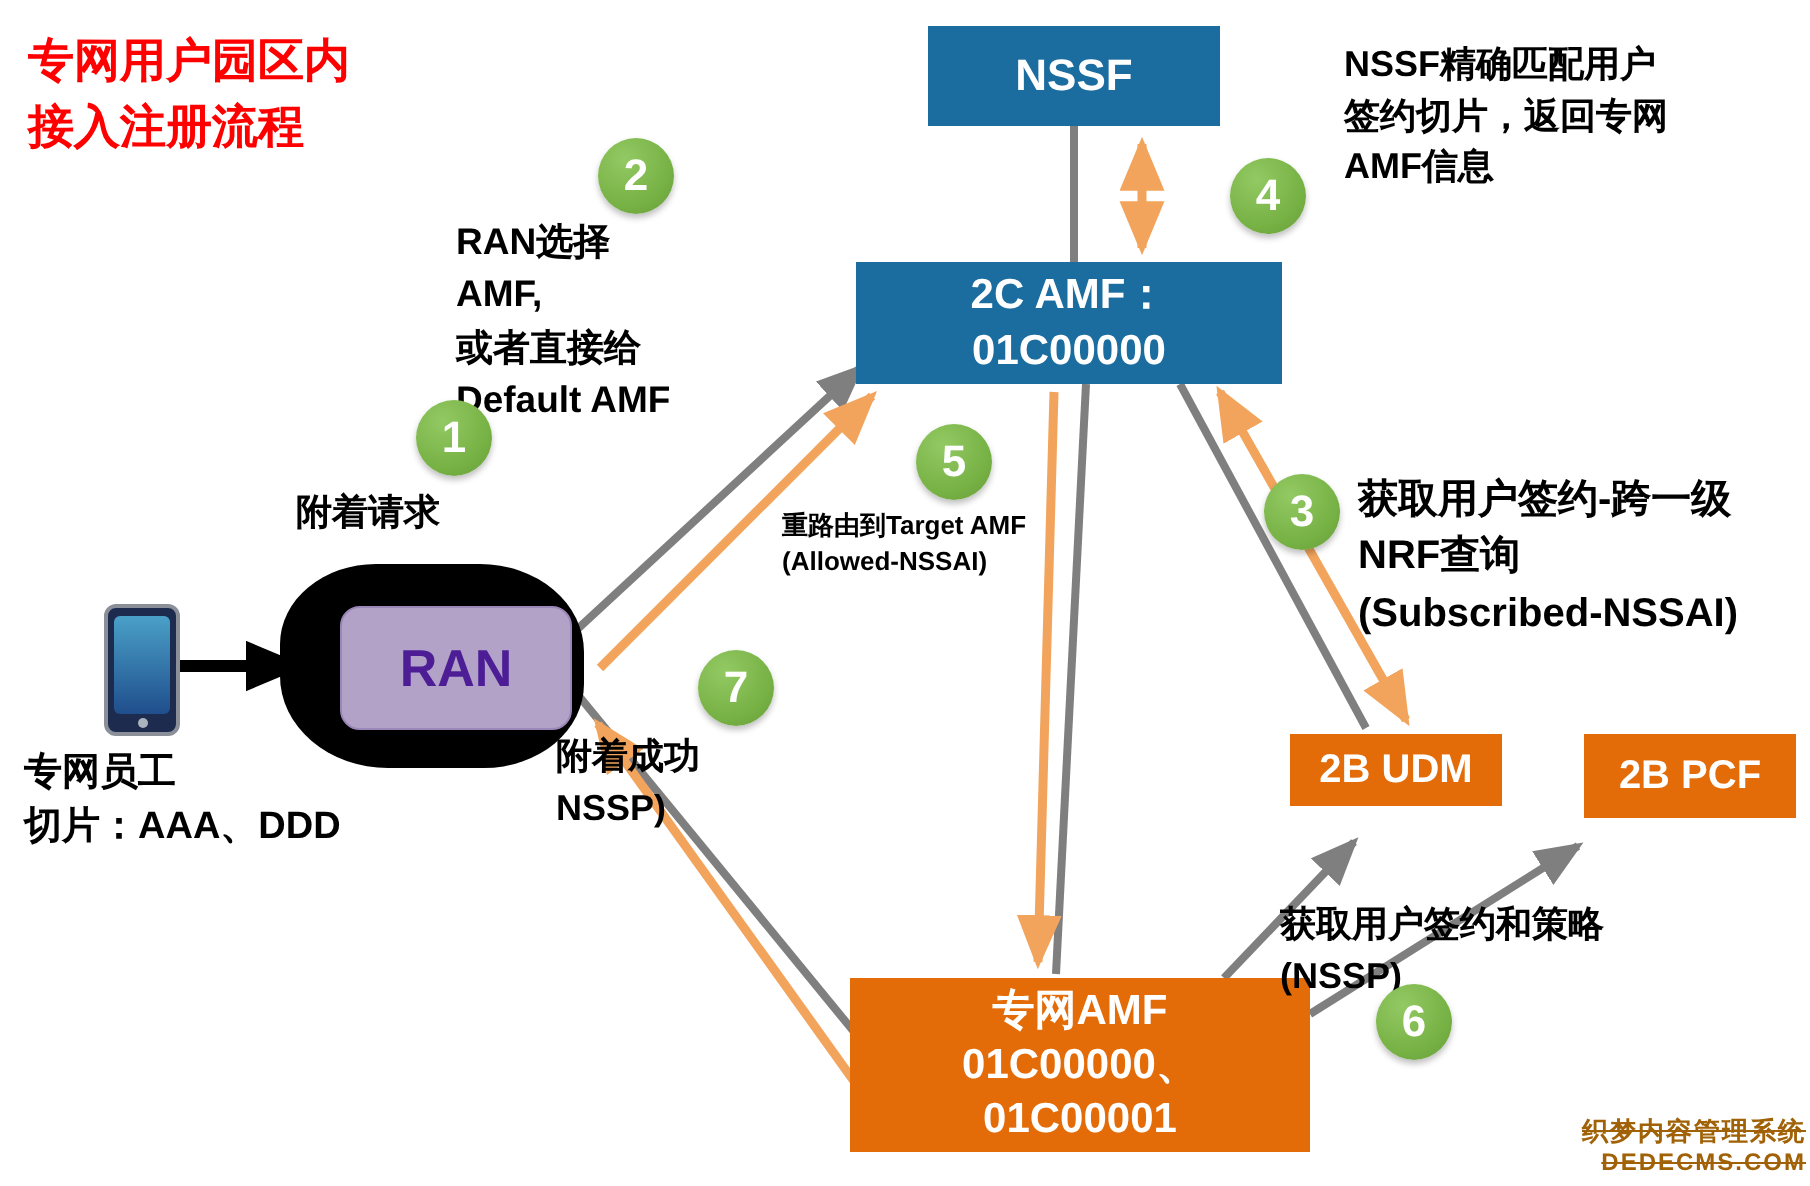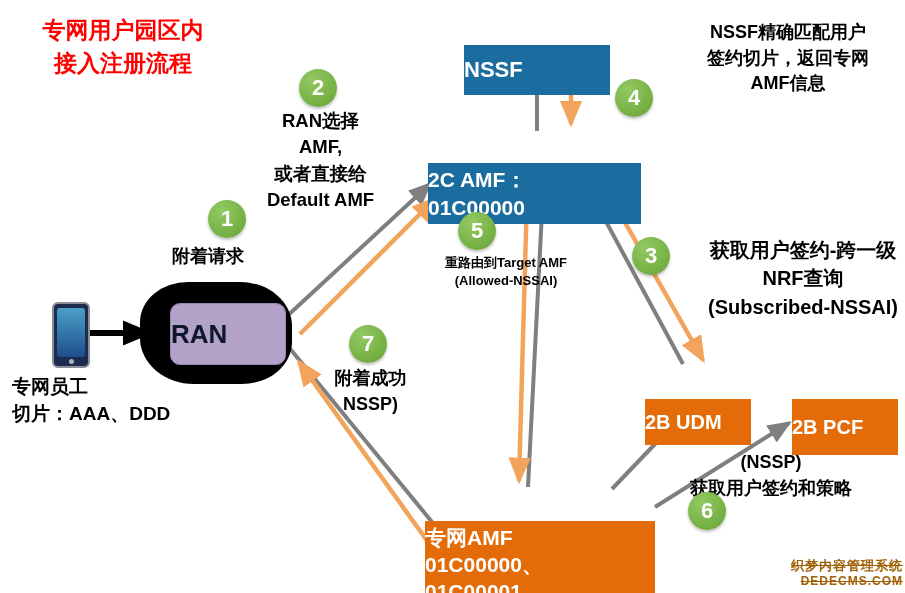--- a/index.html
+++ b/index.html
@@ -19,57 +19,57 @@
   svg.wires{position:absolute;left:0;top:0;z-index:1;}
   .ln-gray{stroke:var(--arrow-gray);stroke-width:4;fill:none;}
   .ln-orange{stroke:var(--arrow-orange);stroke-width:4.5;fill:none;}
   .ln-black{stroke:#000;stroke-width:6;fill:none;}
   .fill-gray{fill:var(--arrow-gray);}
   .fill-orange{fill:var(--arrow-orange);}
   .fill-black{fill:#000;}
 
   .node{
     position:absolute;z-index:2;color:#fff;font-weight:bold;text-align:center;
-    display:flex;flex-direction:column;align-items:flex-start;justify-content:center;margin-top:32px;
+    display:flex;flex-direction:column;align-items:center;justify-content:center;
   }
   .blue{background:var(--node-blue);}
   .orange{background:var(--node-orange);}
   .nssf{left:464px;top:13px;width:146px;height:50px;font-size:22px;}
   .amf2c{left:428px;top:131px;width:213px;height:61px;font-size:21px;line-height:1.3;}
-  .udm{left:645px;top:367px;width:106px;height:46px;font-size:20px;}
-  .pcf{left:792px;top:367px;width:106px;height:56px;font-size:20px;}
+  .udm{left:645px;top:367px;width:106px;height:36px;font-size:20px;}
+  .pcf{left:792px;top:367px;width:106px;height:42px;font-size:20px;}
   .amfp{left:425px;top:489px;width:230px;height:87px;font-size:21px;line-height:1.3;}
 
   .ran-blob{
     position:absolute;z-index:2;left:140px;top:282px;width:152px;height:102px;background:#000;
     border-radius:48px 52px 50px 54px / 40px 44px 42px 46px;
   }
   .ran-box{
     position:absolute;z-index:3;left:170px;top:303px;width:114px;height:60px;
     background:var(--ran-purple);border:1px solid #9a86b8;border-radius:10px;
-    color:#0f172a;font-size:26px;font-weight:bold;
-    display:flex;align-items:center;justify-content:flex-start;
+    color:#4c1d95;font-size:26px;font-weight:bold;
+    display:flex;align-items:center;justify-content:center;
   }
 
   .badge{
     position:absolute;z-index:4;width:38px;height:38px;border-radius:50%;
     background:radial-gradient(circle at 35% 28%, #93c963, var(--badge-green) 65%, #689c3a);
     color:#fff;font-size:22px;font-weight:bold;
     display:flex;align-items:center;justify-content:center;
     box-shadow:0 2px 3px rgba(0,0,0,.25);
   }
   .b1{left:208px;top:200px;}
   .b2{left:299px;top:69px;}
   .b3{left:632px;top:237px;}
   .b4{left:615px;top:79px;}
   .b5{left:458px;top:212px;}
   .b6{left:688px;top:492px;}
   .b7{left:349px;top:325px;}
 
-  .note{position:absolute;z-index:3;font-weight:bold;color:#000;text-align:center;line-height:1.42;}
+  .note{position:absolute;z-index:3;font-weight:bold;color:#000;line-height:1.42;}
   .note .ln{display:block;}
   .title{left:14px;top:14px;width:218px;font-size:23px;color:var(--title-red);line-height:1.45;}
   .nssf-note{left:672px;top:20px;width:232px;font-size:18px;}
   .step2-note{left:228px;top:108px;width:185px;font-size:18.5px;}
   .step1-note{left:148px;top:244px;width:120px;font-size:18px;}
   .step5-note{left:391px;top:254px;width:230px;font-size:13px;}
   .step3-note{left:679px;top:236px;width:248px;font-size:20px;}
   .step7-note{left:278px;top:366px;width:185px;font-size:18px;}
   .step6-note{left:640px;top:450px;width:262px;font-size:18px;}
   .device-note{left:12px;top:374px;width:215px;font-size:19px;text-align:left;}
@@ -202,22 +202,22 @@
     <span class="ln">NRF查询</span>
     <span class="ln">(Subscribed-NSSAI)</span>
   </div>
 
   <div class="note step7-note">
     <span class="ln">附着成功</span>
     <span class="ln">NSSP)</span>
   </div>
 
   <div class="note step6-note">
+    <span class="ln">获取用户签约和策略</span>
     <span class="ln">(NSSP)</span>
-    <span class="ln">获取用户签约和策略</span>
   </div>
 
   <div class="note device-note">
     <span class="ln">专网员工</span>
     <span class="ln">切片：AAA、DDD</span>
   </div>
 
   <div class="watermark">
     <span class="wm1">织梦内容管理系统</span>
     <span class="wm2">DEDECMS.COM</span>

